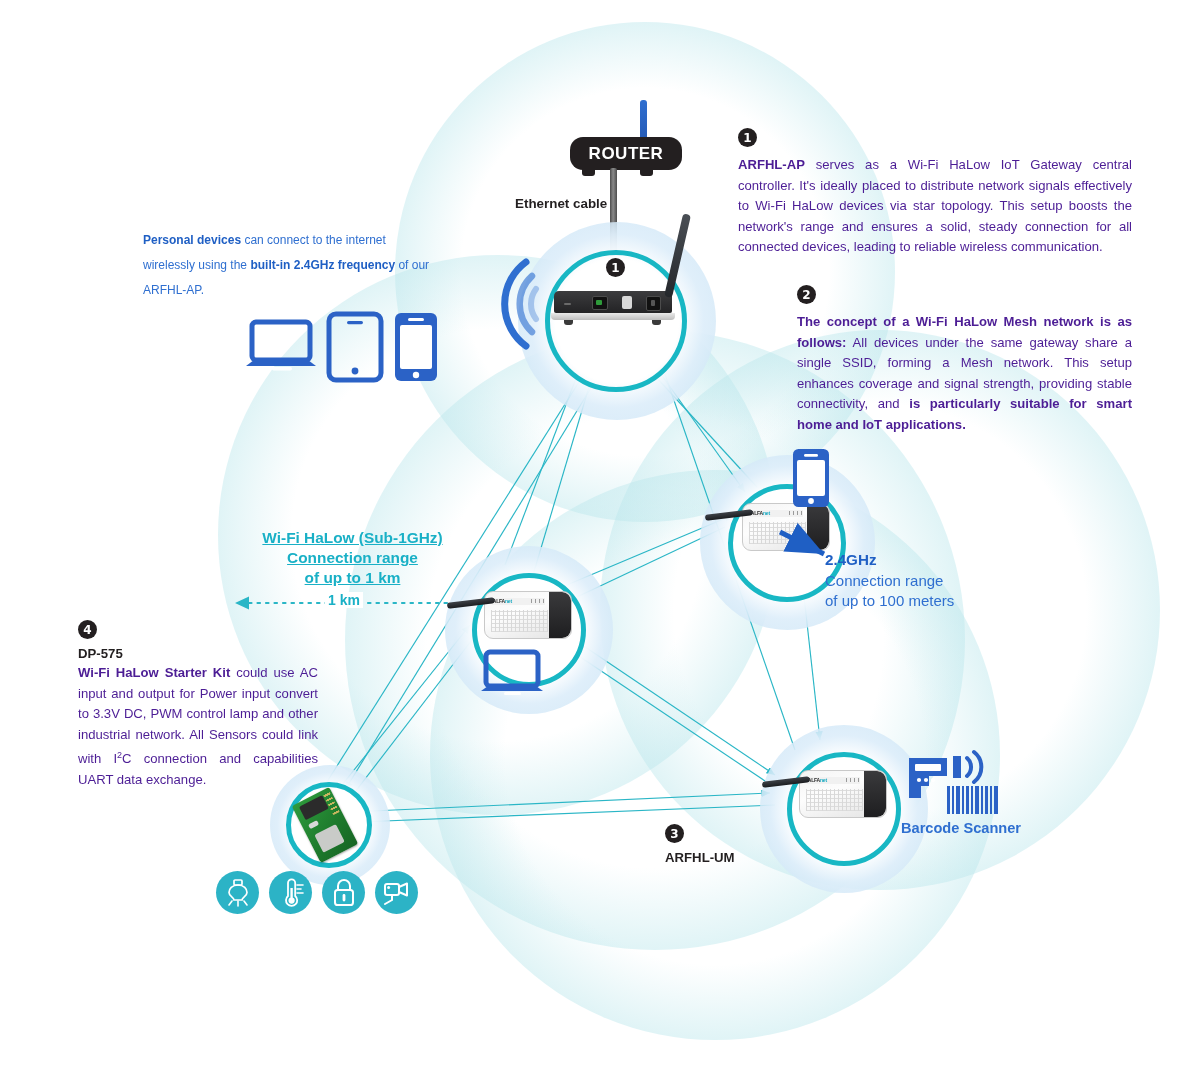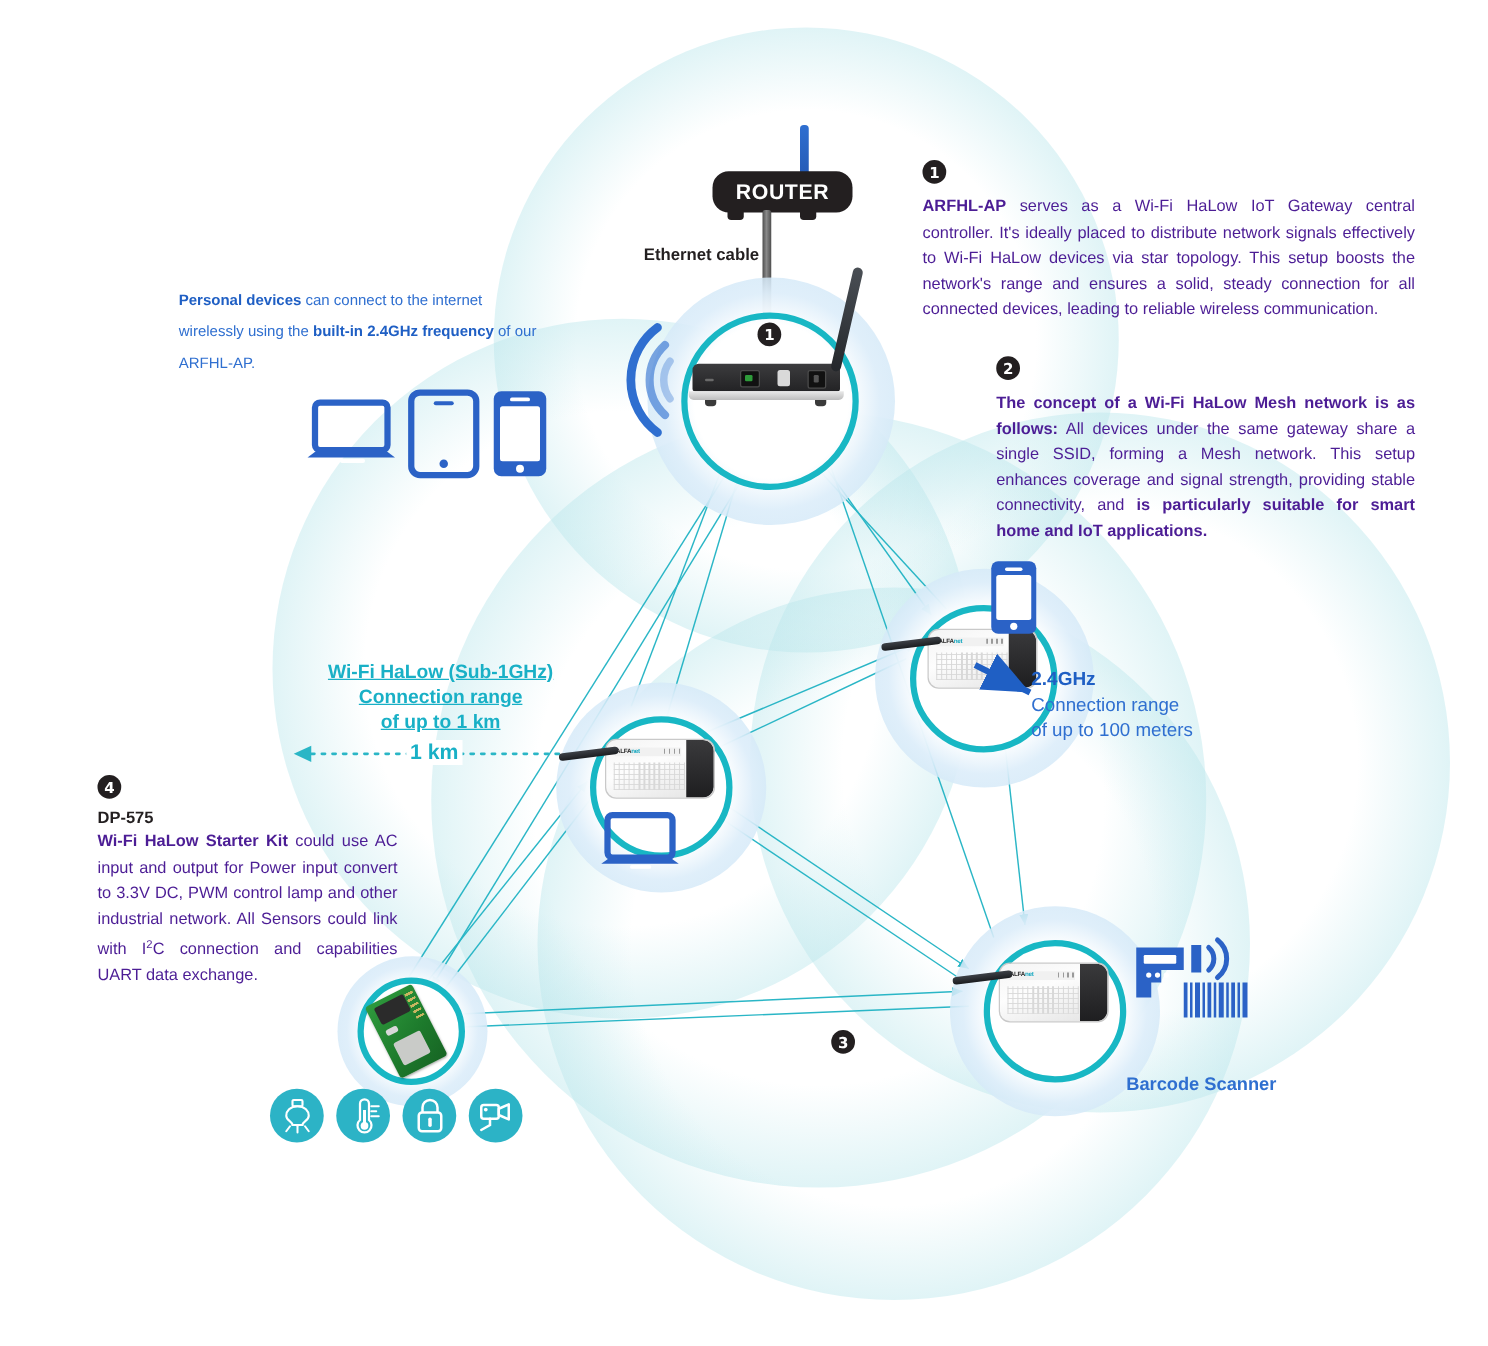--- a/index.html
+++ b/index.html
@@ -60,28 +60,28 @@
   .blue-para{
     position:absolute;color:#2f6fd0;font-size:12px;line-height:25px;
     font-weight:normal;
   }
   .blue-para b{font-weight:bold;color:#1f5fc4;}
 
   .teal-label{
     position:absolute;color:#19b0c6;font-weight:bold;text-align:center;
     font-size:15.4px;line-height:20px;
   }
-  .blue-label{position:absolute;color:#2f6fd0;font-size:15px;line-height:20.5px;}
+  .blue-label{position:absolute;color:#2f6fd0;font-size:15px;line-height:20.5px;margin-top:16px;}
   .blue-label .hd{font-weight:bold;font-size:15.2px;color:#1f5fc4;}
 
   .eth-label{position:absolute;font-size:13.4px;font-weight:bold;color:#231f20;}
   .bc-label{position:absolute;font-size:14.6px;font-weight:bold;color:#2f6fd0;}
 
   .kmtext{
-    position:absolute;color:#19b0c6;font-weight:bold;font-size:17px;
+    position:absolute;color:#19b0c6;font-weight:bold;font-size:14px;
     background:#fff;padding:0 3px;
   }
 
   
   .router-body{
     position:absolute;background:#231f20;border-radius:13px;
     display:flex;align-items:center;justify-content:center;
   }
   .router-body span{
     color:#fff;font-weight:bold;font-size:17px;letter-spacing:.5px;
@@ -361,21 +361,21 @@
         <rect x="59" y="44" width="2" height="28"></rect>
       <rect x="63" y="44" width="3" height="28"></rect>
         <rect x="68" y="44" width="2" height="28"></rect>
       <rect x="72" y="44" width="4" height="28"></rect>
         <rect x="78" y="44" width="2" height="28"></rect>
       <rect x="82" y="44" width="3" height="28"></rect>
         <rect x="87" y="44" width="2" height="28"></rect>
       <rect x="91" y="44" width="4" height="28"></rect>
     </g>
   </svg>
-  <div class="bc-label" style="left:901px;top:820px;margin-top:40px;">Barcode Scanner</div>
+  <div class="bc-label" style="left:901px;top:820px;">Barcode Scanner</div>
 
   <div class="halo" style="left:270px;top:765px;width:120px;height:120px;"></div>
   <div class="ring" style="left:286px;top:782px;width:86px;height:86px;"></div>
   <div class="pcb" style="left:304px;top:793px;width:42px;height:64px;">
     <div class="pcb-chip" style="left:6px;top:4px;width:26px;height:15px;"></div>
     <div class="pcb-pins" style="left:33px;top:3px;width:7px;height:24px;"></div>
     <div class="pcb-shield" style="left:7px;top:36px;width:24px;height:20px;"></div>
     <div class="pcb-chip" style="left:6px;top:24px;width:10px;height:5px;background:#d8d8d8;"></div>
   </div>
 
@@ -427,20 +427,21 @@
 
   <div class="callout" style="left:797px;top:285px;width:335px;">
     <div class="badge">2</div>
     <div class="ctext">
       <b>The concept of a Wi-Fi HaLow Mesh network is as follows:</b><span> All devices under the same gateway share a single SSID, forming a Mesh network. This setup enhances coverage and signal strength, providing stable connectivity, and </span><b>is particularly suitable for smart home and IoT applications.</b>
     </div>
   </div>
 
   <div class="callout" style="left:665px;top:824px;width:455px;">
     <div class="badge">3</div>
+    <div class="ctitle">ARFHL-UM</div>
   </div>
 
   <div class="callout" style="left:78px;top:620px;width:240px;">
     <div class="badge">4</div>
     <div class="ctitle">DP-575</div>
     <div class="ctext" style="margin-top:2px;">
       <b>Wi-Fi HaLow Starter Kit</b><span> could use AC input and output for Power input convert to 3.3V DC, PWM control lamp and other industrial network. All Sensors could link with I</span><sup style="font-size:9px;">2</sup><span>C connection and capabilities UART data exchange.</span>
     </div>
   </div>
 

